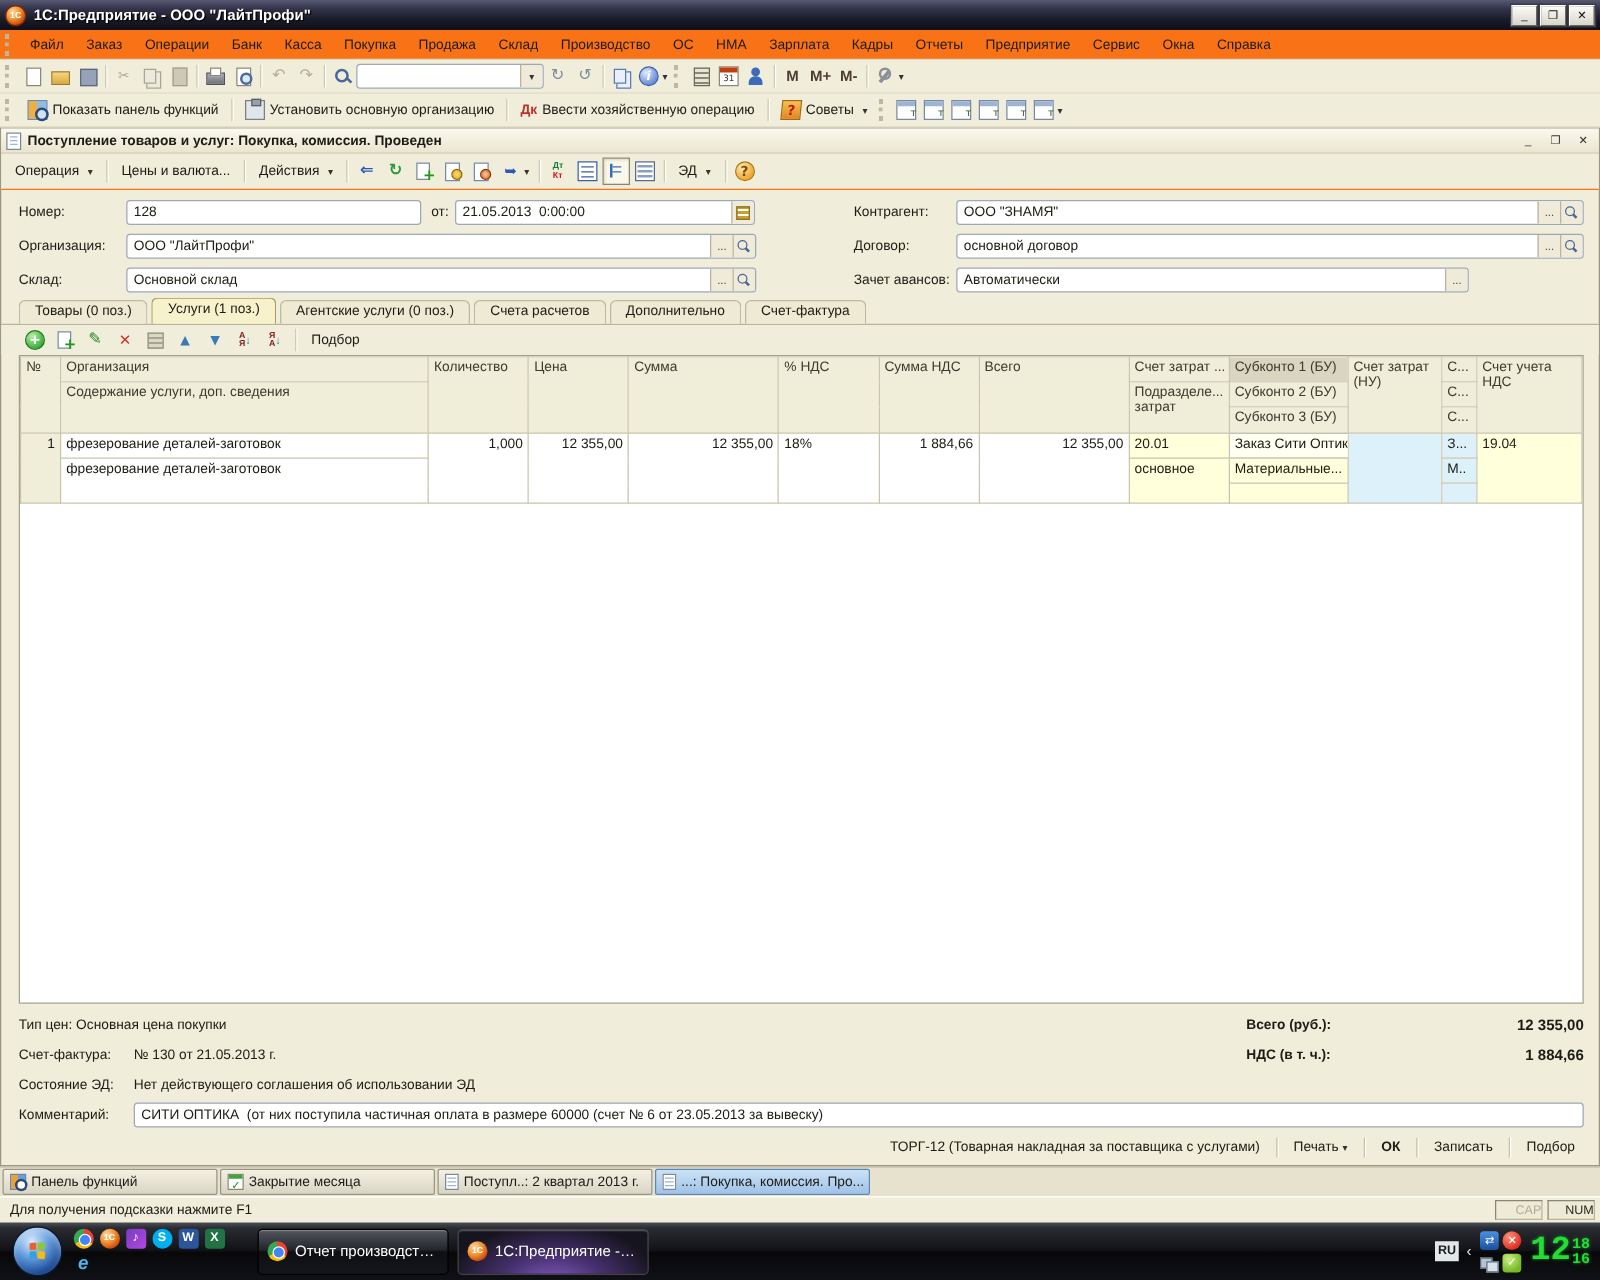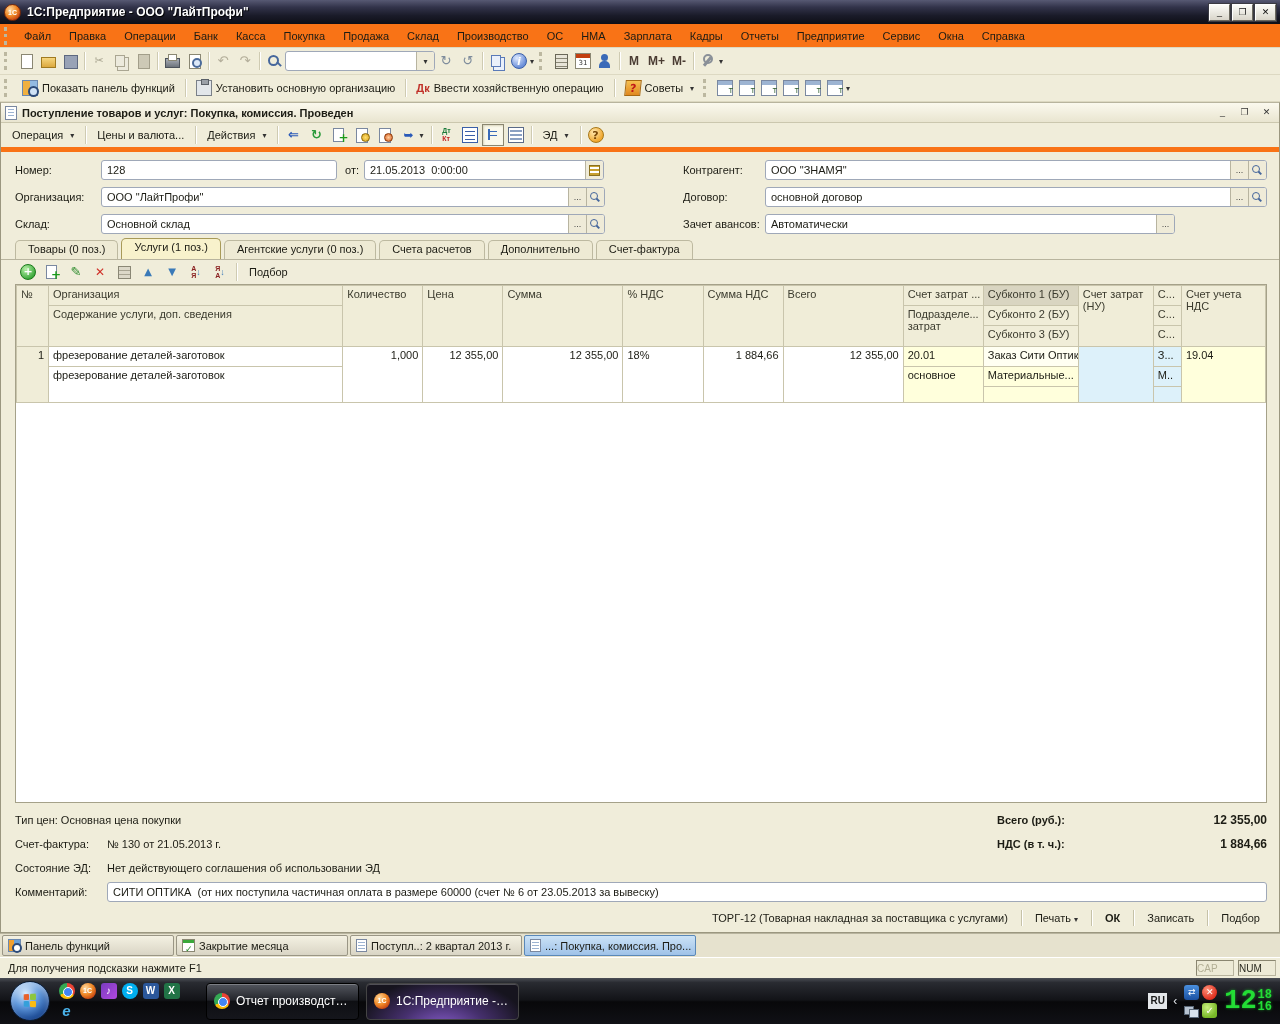--- a/index.html
+++ b/index.html
@@ -65,21 +65,21 @@
   .i-journal::before { content:""; position:absolute; left:0; top:0; right:0; height:4px; background:#9db4d2; }
   .i-journal::after { content:"т"; position:absolute; right:-1px; bottom:-4px; font-size:8px; color:#2a5a2a; }
 
   
   .docwin { flex:1 1 auto; display:flex; flex-direction:column; border:1px solid #9b9780; border-top:1px solid #b8b49e; background:#F0EDDA; min-height:0; }
   .doc-titlebar { height:20px; background:linear-gradient(#FBF9EE,#E9E5D0); border-bottom:1px solid #CBC7AE; display:flex; align-items:center; padding:0 4px; gap:5px; }
   .i-doc { background:#fff; border:1px solid #7a88a0; width:12px; height:14px; }
   .i-doc::before { content:""; position:absolute; left:2px; top:2px; right:2px; height:1px; background:#9db4d2; box-shadow:0 3px 0 #9db4d2,0 6px 0 #9db4d2; }
   .doc-titlebar .ttl { font-weight:bold; flex:1; }
   .dbtn { width:17px; height:15px; font-size:9px; line-height:13px; text-align:center; color:#333; border:1px solid transparent; }
-  .doc-toolbar { height:29px; background:#F0EDDA; border-bottom:5px solid #f97316; display:flex; align-items:center; padding-left:4px; gap:1px; }
+  .doc-toolbar { height:29px; background:#F0EDDA; border-bottom:1px solid #f97316; display:flex; align-items:center; padding-left:4px; gap:1px; }
   .i-post::before { content:"⇐"; color:#2a5ab8; font-weight:bold; font-size:13px; }
   .i-refresh::before { content:"↻"; color:#2a9a3a; font-weight:bold; font-size:13px; }
   .i-copyplus::before { content:""; position:absolute; left:2px; top:1px; width:9px; height:12px; background:#fff; border:1px solid #7a88a0; }
   .i-copyplus::after { content:"+"; position:absolute; right:-1px; bottom:-3px; color:#1a9a1a; font-weight:bold; font-size:12px; }
   .i-basis1::before { content:""; position:absolute; left:2px; top:1px; width:10px; height:13px; background:#fff; border:1px solid #7a88a0; }
   .i-basis1::after { content:""; position:absolute; right:0px; bottom:1px; width:7px; height:7px; border-radius:50%; background:radial-gradient(#ffe070,#d8a018); border:1px solid #8a6808; }
   .i-basis2::before { content:""; position:absolute; left:2px; top:1px; width:10px; height:13px; background:#fff; border:1px solid #7a88a0; }
   .i-basis2::after { content:""; position:absolute; right:0px; bottom:1px; width:7px; height:7px; border-radius:50%; background:radial-gradient(#ffd0a0,#d85818); border:1px solid #8a3808; }
   .i-goto::before { content:"➥"; color:#2a5ab8; font-size:12px; }
   .dtkt { display:flex; flex-direction:column; font-size:7px; font-weight:bold; line-height:8px; }
@@ -159,21 +159,21 @@
   .i-funcpanel::after { content:""; position:absolute; right:-2px; bottom:-2px; width:6px; height:6px; border:2px solid #2c4a78; border-radius:50%; background:#fff; }
   .i-monthclose { width:13px; height:13px; background:#fff; border:1px solid #8a8773; }
   .i-monthclose::before { content:""; position:absolute; left:0; top:0; right:0; height:3px; background:#3aa83a; }
   .i-monthclose::after { content:"✓"; position:absolute; left:2px; top:1px; color:#2a8a2a; font-size:9px; }
   .i-doc-s { width:11px; height:13px; background:#fff; border:1px solid #7a88a0; }
   .i-doc-s::before { content:""; position:absolute; left:1px; top:2px; right:1px; height:1px; background:#9db4d2; box-shadow:0 3px 0 #9db4d2,0 6px 0 #9db4d2; }
 
   
   .statusbar { height:21px; background:#F0EDDA; border-top:1px solid #fff; display:flex; align-items:center; padding:0 4px; gap:4px; flex:0 0 auto; }
   .statusbar .hint { flex:1; padding-left:4px; }
-  .kbd-ind { width:38px; height:16px; border:1px solid #b8b49e; border-top-color:#8a8670; border-left-color:#8a8670; text-align:left; line-height:15px; font-size:10px; background:#EDEAD6; }
+  .kbd-ind { width:38px; height:16px; border:1px solid #b8b49e; border-top-color:#8a8670; border-left-color:#8a8670; text-align:right; line-height:15px; font-size:10px; background:#EDEAD6; }
   .kbd-ind.off { color:#b2ae94; } .kbd-ind.on { color:#2a2a20; }
 
   
   .wintaskbar { height:46px; background:linear-gradient(180deg,#4b4e55 0%,#292b31 10%,#121317 48%,#08080a 52%,#101116 100%); display:flex; align-items:center; flex:0 0 auto; padding:0 4px; }
   .orb { width:40px; height:40px; border-radius:50%; margin:0 6px; background:radial-gradient(circle at 38% 30%,#d8ecff 0%,#5f98dc 38%,#1d4c96 72%,#0a2a60 100%); border:1px solid #0a1a30; box-shadow:inset 0 4px 6px rgba(255,255,255,.45); display:flex; align-items:center; justify-content:center; }
   .flag { width:14px; height:14px; display:grid; grid-template-columns:6px 6px; grid-template-rows:6px 6px; gap:1px; transform:perspective(40px) rotateY(-18deg); }
   .flag span { border-radius:1px; }
   .flag .f1{background:#e8622c;} .flag .f2{background:#8dc63f;} .flag .f3{background:#35a0da;} .flag .f4{background:#fbbc12;}
   .qlaunch { display:grid; grid-template-columns:repeat(6,21px); grid-auto-rows:20px; align-items:center; justify-items:center; margin-right:24px; }
   .ql { width:16px; height:16px; border-radius:3px; color:#fff; font-size:10px; font-weight:bold; line-height:16px; text-align:center; }
@@ -215,21 +215,21 @@
     <span class="app-ico">1С</span>
     <span class="ttl">1С:Предприятие - ООО "ЛайтПрофи"</span>
     <span class="wbtn">_</span>
     <span class="wbtn">❐</span>
     <span class="wbtn">✕</span>
   </div>
 
   <div class="menubar">
     <span class="grip"></span>
     <span class="menu-item">Файл</span>
-    <span class="menu-item">Правка</span>
+    <span class="menu-item">Заказ</span>
     <span class="menu-item">Операции</span>
     <span class="menu-item">Банк</span>
     <span class="menu-item">Касса</span>
     <span class="menu-item">Покупка</span>
     <span class="menu-item">Продажа</span>
     <span class="menu-item">Склад</span>
     <span class="menu-item">Производство</span>
     <span class="menu-item">ОС</span>
     <span class="menu-item">НМА</span>
     <span class="menu-item">Зарплата</span>

